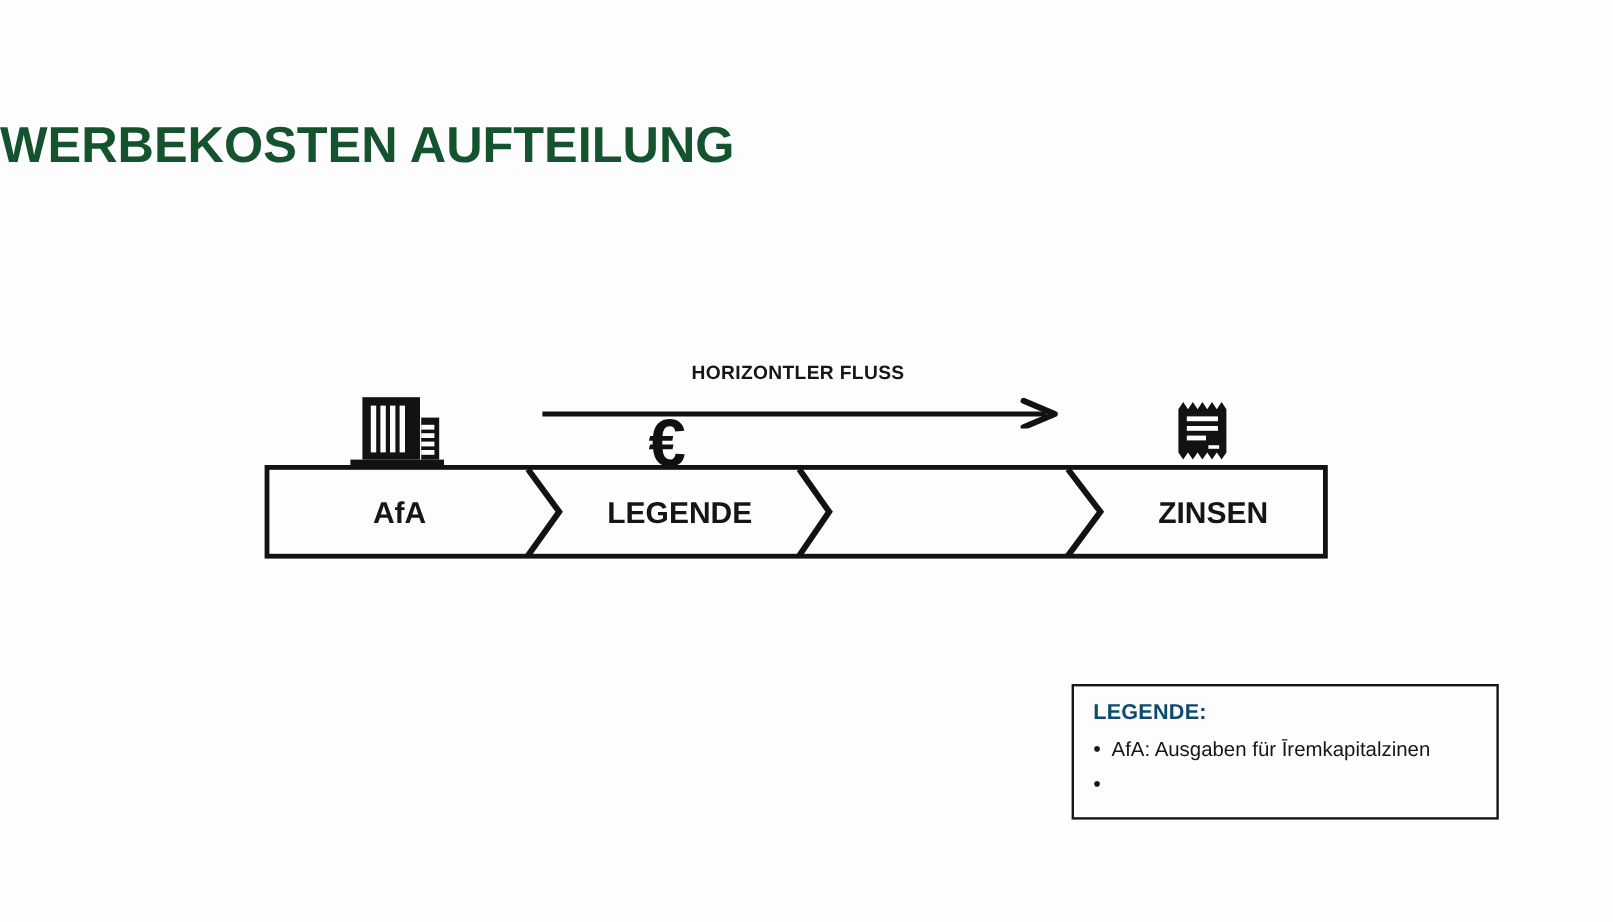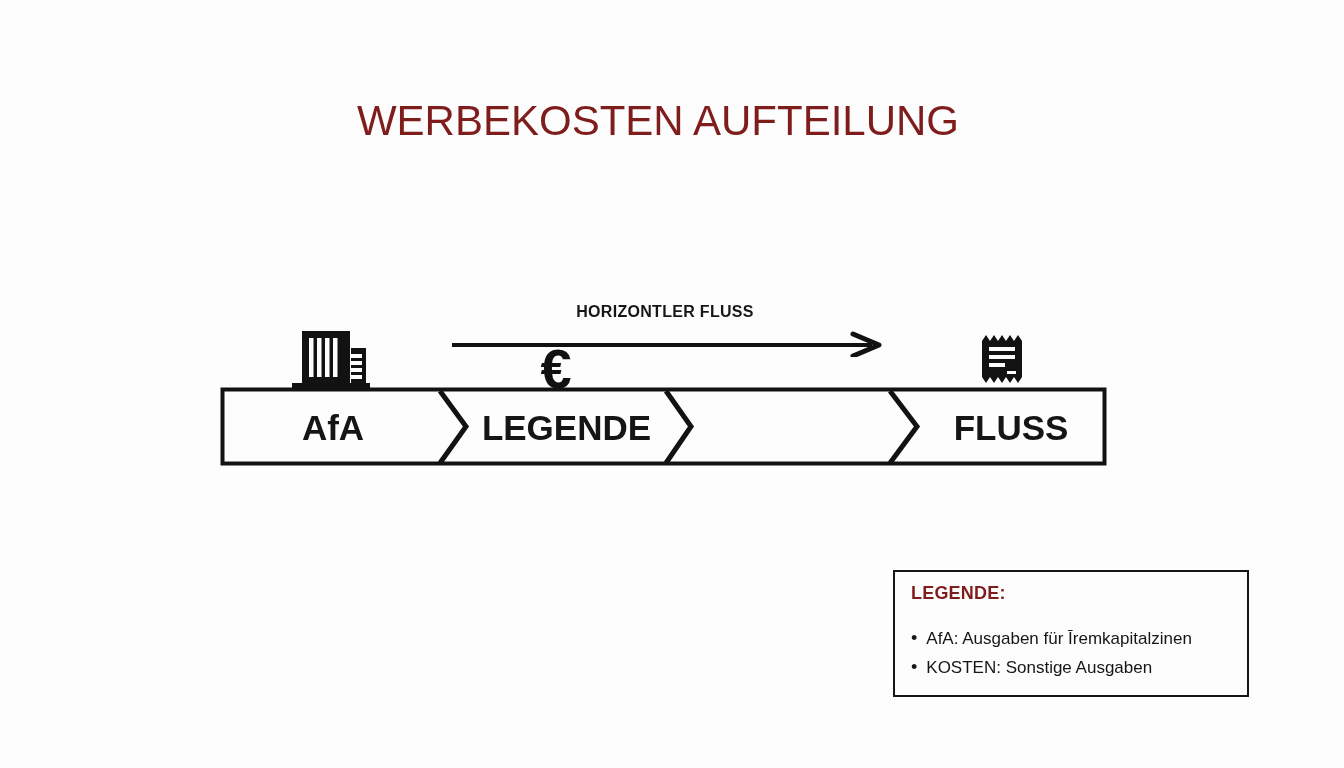--- a/index.html
+++ b/index.html
@@ -4,53 +4,53 @@
 <style>
   html, body { margin: 0; padding: 0; }
   body {
     width: 1344px; height: 768px; overflow: hidden; position: relative;
     background: #fdfdfd;
     font-family: "Liberation Sans", sans-serif;
     color: #1a1a1a;
   }
   .abs { position: absolute; }
   .page-title {
-    top: 97px; left: 0; width: 1316px; text-align: center;
-    font-size: 42px; font-weight: 400; letter-spacing: 0px; color: #7f1d1d;
+    top: 97px; left: 0; width: 1316px; 
+    font-size: 42px; font-weight: 700; letter-spacing: 0px; color: #14532d;
     white-space: nowrap;
   }
   .flow-label {
     top: 303px; left: 450px; width: 430px; text-align: center;
     font-size: 16px; font-weight: 700; letter-spacing: 0.3px; color: #161616;
     white-space: nowrap;
   }
   .arrow-svg { top: 331px; left: 450px; }
   .euro {
     top: 344px; left: 528px; width: 56px; height: 50px;
     font-size: 56px; line-height: 50px; font-weight: 700; text-align: center; color: #111;
   }
   .building-svg { top: 328px; left: 289px; }
   .receipt-svg { top: 332px; left: 979px; }
   .band-svg { top: 387px; left: 220px; }
   .seg-label {
     top: 413px; height: 30px; line-height: 30px; text-align: center;
-    font-size: 35px; font-weight: 600; color: #151515; white-space: nowrap;
+    font-size: 25px; font-weight: 600; color: #151515; white-space: nowrap;
   }
   .seg-afa    { left: 224px; width: 218px; }
   .seg-zinsen { left: 466px; width: 201px; }
   .seg-blank  { left: 691px; width: 200px; }
   .seg-kosten { left: 918px; width: 186px; }
   .legend {
     top: 570px; left: 893px; width: 356px; box-sizing: border-box;
     border: 2px solid #161616; background: #fdfdfd;
     padding: 11px 16px 13px 16px;
   }
   .legend-title {
-    font-size: 18px; font-weight: 600; color: #7f1d1d;
-    margin-bottom: 20px; letter-spacing: 0.2px;
+    font-size: 18px; font-weight: 600; color: #0c4a6e;
+    margin-bottom: 6px; letter-spacing: 0.2px;
   }
   .legend-item {
     display: flex; align-items: baseline;
     font-size: 17px; line-height: 29px; color: #161616; white-space: nowrap;
   }
   .legend-bullet { margin-right: 9px; font-size: 18px; }
   svg .ink { fill: #121212; }
   svg .paper { fill: #fdfdfd; }
 </style>
 </head>
@@ -91,25 +91,24 @@
 <svg class="abs band-svg" width="888" height="80" viewBox="0 0 888 80">
   <rect x="2.5" y="2.5" width="882" height="74" fill="#fdfdfd" stroke="#121212" stroke-width="4"></rect>
   <polyline points="220,4 246,39.5 220,76" fill="none" stroke="#121212" stroke-width="5" stroke-linejoin="miter"></polyline>
   <polyline points="446,4 471,39.5 446,76" fill="none" stroke="#121212" stroke-width="5" stroke-linejoin="miter"></polyline>
   <polyline points="670,4 697,39.5 670,76" fill="none" stroke="#121212" stroke-width="5" stroke-linejoin="miter"></polyline>
 </svg>
 
 <div class="abs seg-label seg-afa">AfA</div>
 <div class="abs seg-label seg-zinsen">LEGENDE</div>
 <div class="abs seg-label seg-blank"></div>
-<div class="abs seg-label seg-kosten">FLUSS</div>
+<div class="abs seg-label seg-kosten">ZINSEN</div>
 
 <div class="abs legend">
   <div class="legend-title">LEGENDE:</div>
   <div class="legend-item">
     <span class="legend-bullet">•</span>
     <span>AfA: Ausgaben für Īremkapitalzinen</span>
   </div>
   <div class="legend-item">
     <span class="legend-bullet">•</span>
-    <span>KOSTEN: Sonstige Ausgaben</span>
   </div>
 </div>
 
 </body></html>

